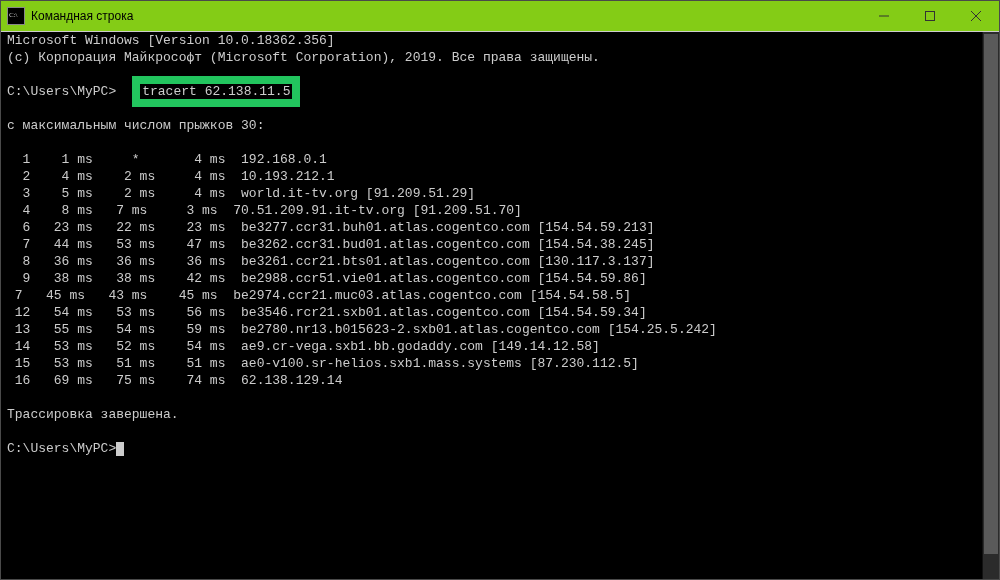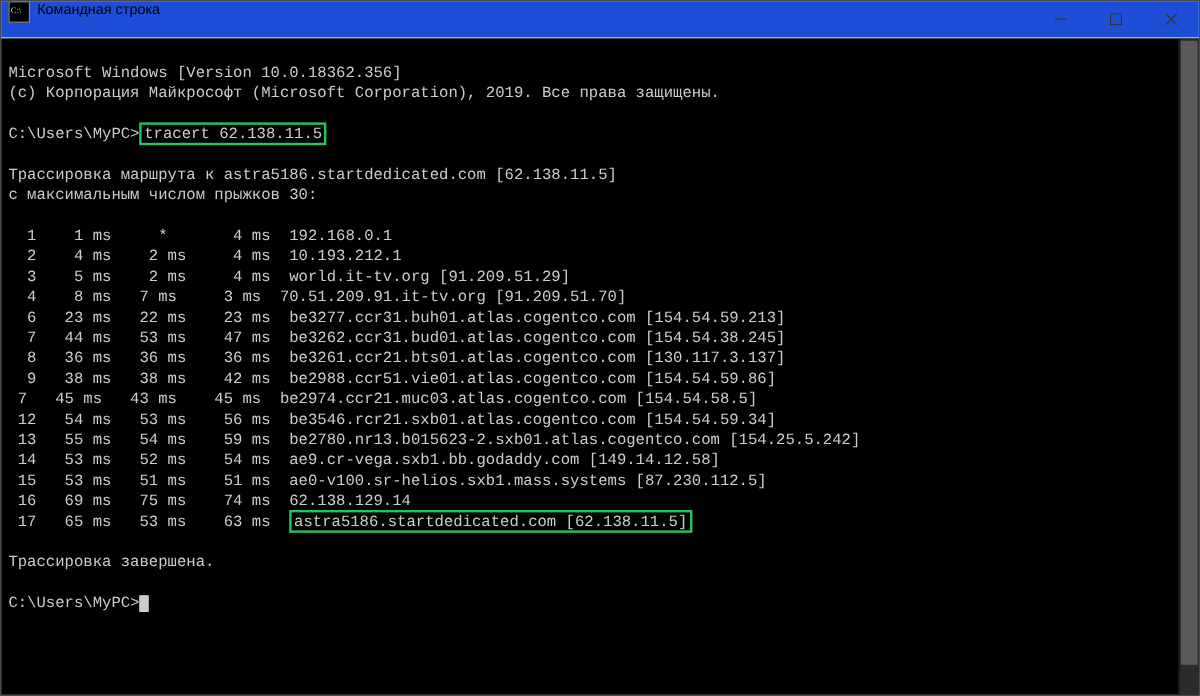--- a/index.html
+++ b/index.html
@@ -1,26 +1,26 @@
 <!DOCTYPE html>
 <html><head>
 <meta charset="utf-8">
 <style>
   html,body{margin:0;padding:0;width:1000px;height:580px;overflow:hidden;font-family:Consolas,"Courier New",monospace;background:#fff}
   .window{width:1000px;height:580px;border:1px solid #4a4a4a;box-sizing:border-box;display:flex;flex-direction:column}
-  .titlebar{height:30px;background:#1d4ed8;display:flex;border-bottom:1px solid #ccc}
+  .titlebar{height:30px;background:#84cc16;display:flex;align-items:center;border-bottom:1px solid #ccc}
   .titlebar .icon{width:16px;height:16px;margin:0 6px;background:#000;border:1px solid #888;position:relative}
   .titlebar .icon::after{content:"C:\\";position:absolute;color:#ccc;font-size:7px;left:1px;top:3px;font-family:Consolas}
   .titlebar .title{font-family:"Segoe UI",Tahoma,sans-serif;font-size:12px;color:#000;flex:1}
   .winbtns{display:flex;height:100%}
   .winbtn{width:46px;display:flex;align-items:center;justify-content:center}
   .winbtn svg{stroke:#333;stroke-width:1;fill:none}
-  .terminal{flex:1;background:#000;color:#ccc;font-size:13px;line-height:17px;padding:20px 6px;overflow:hidden;position:relative}
+  .terminal{flex:1;background:#000;color:#ccc;font-size:13px;line-height:17px;padding:0 6px;overflow:hidden;position:relative}
   .terminal .line{white-space:pre}
-  .hl{border:2px solid #22c55e;padding:0 2px;margin:-2px 0}
+  .hl{border:8px solid #22c55e;padding:0 2px;margin:-2px 16px}
   .scrollbar{position:absolute;right:0;top:0;width:16px;height:100%;background:#2b2b2b;border-left:1px solid #111}
   .scrollbar .thumb{position:absolute;left:1px;right:1px;top:2px;height:520px;background:#5a5a5a}
   .cursor{display:inline-block;width:8px;height:14px;background:#ccc;vertical-align:text-bottom}
   .hop-row{white-space:pre}
 </style>
 </head>
 <body>
 
 <div class="window">
   <div class="titlebar">
@@ -44,40 +44,38 @@
         </div>
     </div>
   </div>
 
   <div class="terminal">
     <div class="line">Microsoft Windows [Version 10.0.18362.356]</div>
     <div class="line">(c) Корпорация Майкрософт (Microsoft Corporation), 2019. Все права защищены.</div>
     <div class="line">&nbsp;</div>
     <div class="line"><span>C:\Users\MyPC&gt;</span><span class="hl">tracert 62.138.11.5</span></div>
     <div class="line">&nbsp;</div>
-    <div class="line">Трассировка маршрута к astra5186.startdedicated.com [62.138.11.5]</div>
     <div class="line">с максимальным числом прыжков 30:</div>
     <div class="line">&nbsp;</div>
     <div id="hops">
         <div class="hop-row">  1    1 ms     *       4 ms  192.168.0.1</div>
         <div class="hop-row">  2    4 ms    2 ms     4 ms  10.193.212.1</div>
         <div class="hop-row">  3    5 ms    2 ms     4 ms  world.it-tv.org [91.209.51.29]</div>
         <div class="hop-row">  4    8 ms   7 ms     3 ms  70.51.209.91.it-tv.org [91.209.51.70]</div>
         <div class="hop-row">  6   23 ms   22 ms    23 ms  be3277.ccr31.buh01.atlas.cogentco.com [154.54.59.213]</div>
         <div class="hop-row">  7   44 ms   53 ms    47 ms  be3262.ccr31.bud01.atlas.cogentco.com [154.54.38.245]</div>
         <div class="hop-row">  8   36 ms   36 ms    36 ms  be3261.ccr21.bts01.atlas.cogentco.com [130.117.3.137]</div>
         <div class="hop-row">  9   38 ms   38 ms    42 ms  be2988.ccr51.vie01.atlas.cogentco.com [154.54.59.86]</div>
         <div class="hop-row"> 7   45 ms   43 ms    45 ms  be2974.ccr21.muc03.atlas.cogentco.com [154.54.58.5]</div>
         <div class="hop-row"> 12   54 ms   53 ms    56 ms  be3546.rcr21.sxb01.atlas.cogentco.com [154.54.59.34]</div>
         <div class="hop-row"> 13   55 ms   54 ms    59 ms  be2780.nr13.b015623-2.sxb01.atlas.cogentco.com [154.25.5.242]</div>
         <div class="hop-row"> 14   53 ms   52 ms    54 ms  ae9.cr-vega.sxb1.bb.godaddy.com [149.14.12.58]</div>
         <div class="hop-row"> 15   53 ms   51 ms    51 ms  ae0-v100.sr-helios.sxb1.mass.systems [87.230.112.5]</div>
         <div class="hop-row"> 16   69 ms   75 ms    74 ms  62.138.129.14</div>
       </div>
-    <div class="hop-row"><span> 17</span><span>   65 ms</span><span>   53 ms </span><span>   63 ms</span>  <span class="hl">astra5186.startdedicated.com [62.138.11.5]</span></div>
     <div class="line">&nbsp;</div>
     <div class="line">Трассировка завершена.</div>
     <div class="line">&nbsp;</div>
     <div class="line"><span>C:\Users\MyPC&gt;</span><span class="cursor"></span></div>
 
     <div class="scrollbar">
       <div class="thumb"></div>
     </div>
   </div>
 </div>

